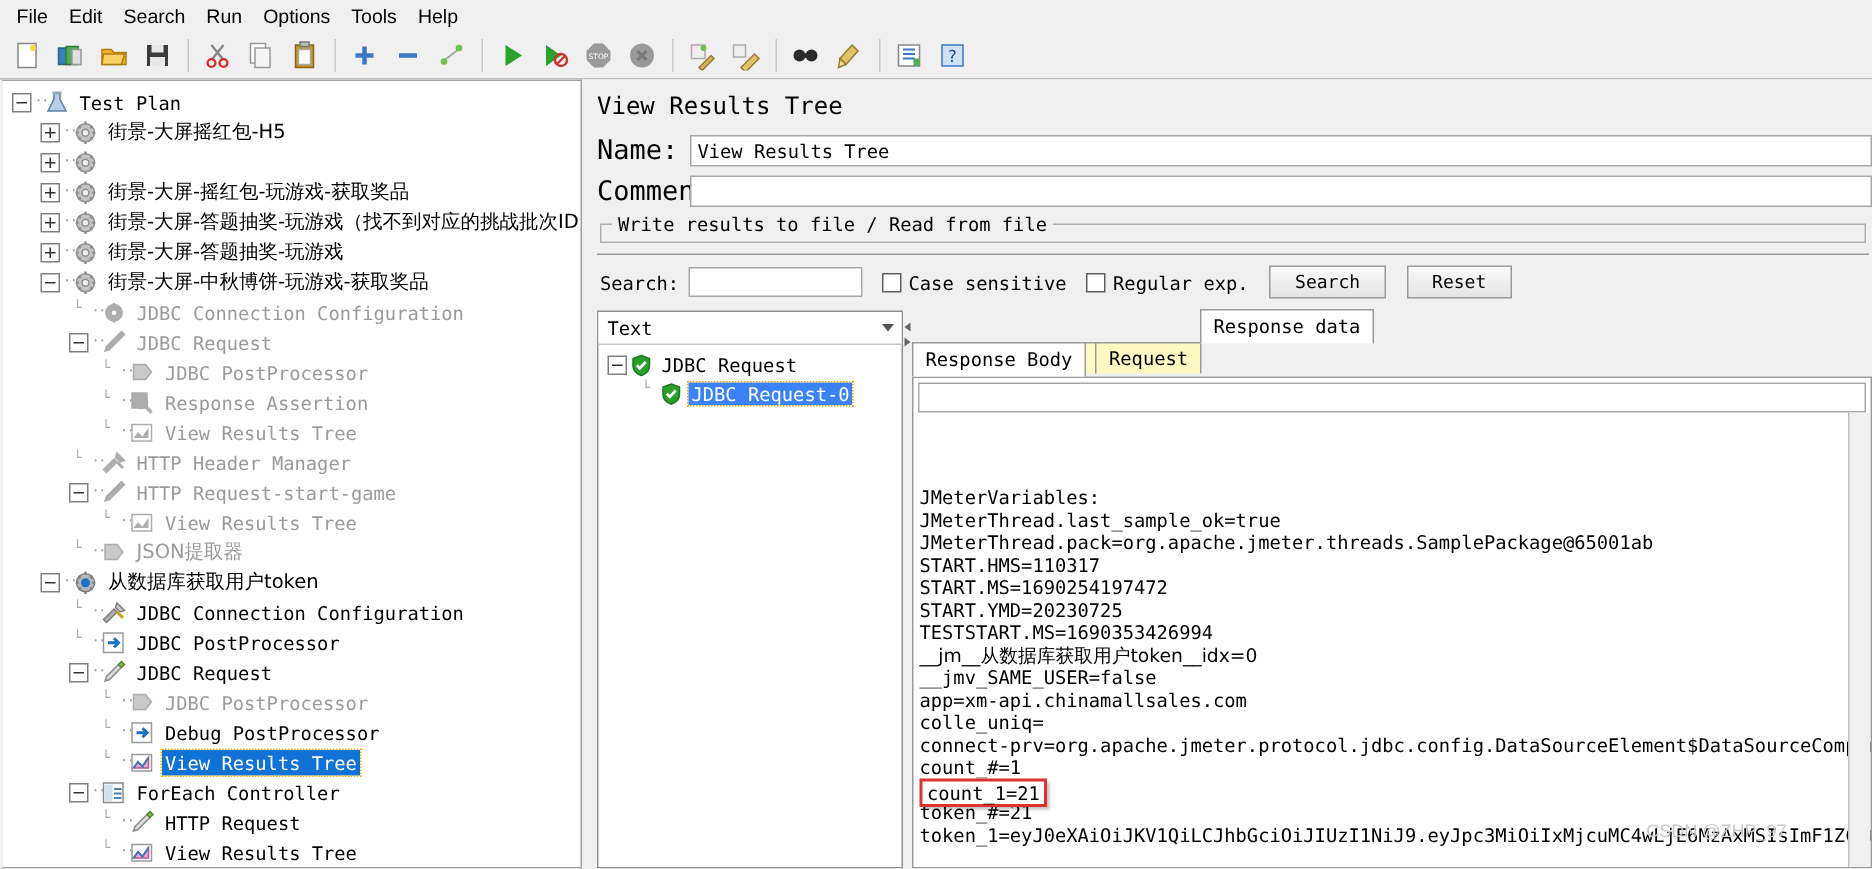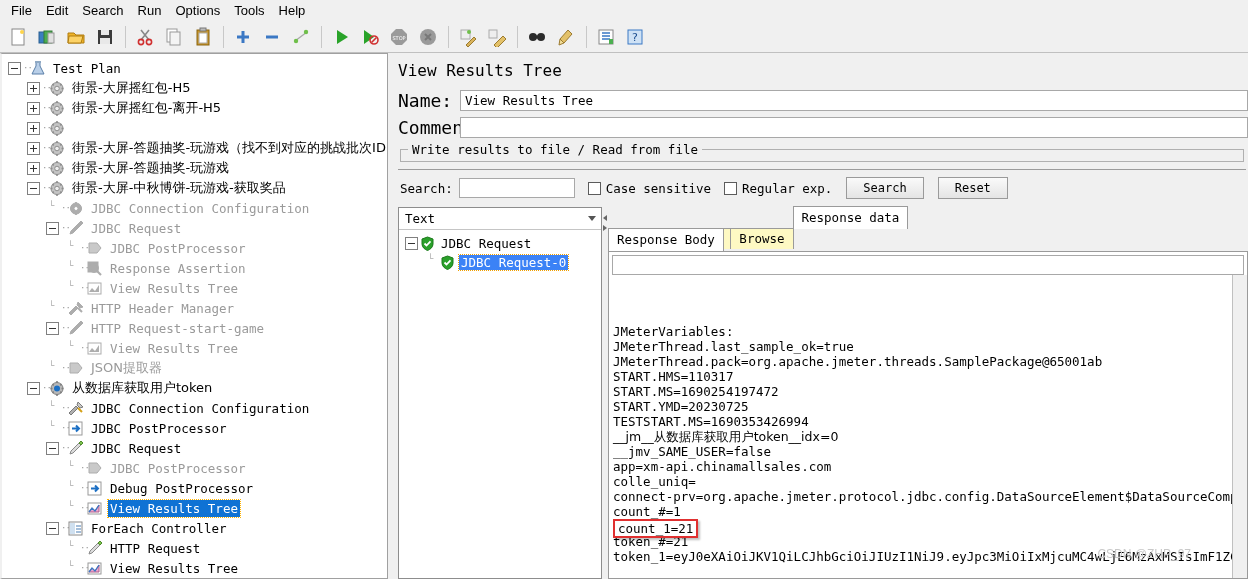--- a/index.html
+++ b/index.html
@@ -387,30 +387,30 @@
             <span class="tlabel cjk">街景-大屏摇红包-H5</span>
           </div>
           <div class="trow" style="padding-left: 25px;">
             <span class="thandle box plus"></span>
             <span class="tdots">··</span>
             <span class="ticon"><svg width="18" height="17" viewBox="0 0 18 17">
                 <circle cx="9" cy="8.5" r="6" fill="#c4c4c4" stroke="#8e8e8e"></circle>
                 <circle cx="9" cy="8.5" r="2.3" fill="#efefef" stroke="#8e8e8e"></circle>
                 <path d="M9 1v2M9 14v2M2.5 8.5h2M13.5 8.5h2M4.4 4l1.4 1.4M12.2 11.6l1.4 1.4M13.6 4l-1.4 1.4M4.4 13l1.4-1.4" stroke="#8e8e8e" stroke-width="1.6"></path>
               </svg></span>
-            <span class="tlabel cjk">街景-大屏摇红包-离开-H5</span>
           </div>
           <div class="trow" style="padding-left: 25px;">
             <span class="thandle box plus"></span>
             <span class="tdots">··</span>
             <span class="ticon"><svg width="18" height="17" viewBox="0 0 18 17">
                 <circle cx="9" cy="8.5" r="6" fill="#c4c4c4" stroke="#8e8e8e"></circle>
                 <circle cx="9" cy="8.5" r="2.3" fill="#efefef" stroke="#8e8e8e"></circle>
                 <path d="M9 1v2M9 14v2M2.5 8.5h2M13.5 8.5h2M4.4 4l1.4 1.4M12.2 11.6l1.4 1.4M13.6 4l-1.4 1.4M4.4 13l1.4-1.4" stroke="#8e8e8e" stroke-width="1.6"></path>
               </svg></span>
+            <span class="tlabel cjk">街景-大屏-摇红包-玩游戏-获取奖品</span>
           </div>
           <div class="trow" style="padding-left: 25px;">
             <span class="thandle box plus"></span>
             <span class="tdots">··</span>
             <span class="ticon"><svg width="18" height="17" viewBox="0 0 18 17">
                 <circle cx="9" cy="8.5" r="6" fill="#c4c4c4" stroke="#8e8e8e"></circle>
                 <circle cx="9" cy="8.5" r="2.3" fill="#efefef" stroke="#8e8e8e"></circle>
                 <path d="M9 1v2M9 14v2M2.5 8.5h2M13.5 8.5h2M4.4 4l1.4 1.4M12.2 11.6l1.4 1.4M13.6 4l-1.4 1.4M4.4 13l1.4-1.4" stroke="#8e8e8e" stroke-width="1.6"></path>
               </svg></span>
             <span class="tlabel cjk">街景-大屏-答题抽奖-玩游戏（找不到对应的挑战批次ID）</span>
@@ -704,21 +704,21 @@
                 <span class="rtlabel">JDBC Request-0</span>
               </div>
             </div>
         </div>
 
         <div class="vsplit"></div>
 
         <div class="respPane">
           <div class="tabs" id="resp-tabs">
               <div class="tab">Sampler result</div>
-              <div class="tab">Browse</div>
+              <div class="tab">Request</div>
               <div class="tab active">Response data</div>
             </div>
           <div class="tabs2" id="resp-subtabs">
               <div class="tab active">Response Body</div>
             </div>
           <div class="respbox">
             <input class="respfind" value="" style="">
             <div class="respbody" id="resp-body">
               <div class="scrollcol"></div>
             <div class="ln">JMeterVariables:</div><div class="ln">JMeterThread.last_sample_ok=true</div><div class="ln">JMeterThread.pack=org.apache.jmeter.threads.SamplePackage@65001ab</div><div class="ln">START.HMS=110317</div><div class="ln">START.MS=1690254197472</div><div class="ln">START.YMD=20230725</div><div class="ln">TESTSTART.MS=1690353426994</div><div class="ln cjk">__jm__从数据库获取用户token__idx=0</div><div class="ln">__jmv_SAME_USER=false</div><div class="ln">app=xm-api.chinamallsales.com</div><div class="ln">colle_uniq=</div><div class="ln">connect-prv=org.apache.jmeter.protocol.jdbc.config.DataSourceElement$DataSourceComponentImpl@2865fdd3</div><div class="ln">count_#=1</div><div class="ln"><span class="hl">count_1=21</span></div><div class="ln">token_#=21</div><div class="ln">token_1=eyJ0eXAiOiJKV1QiLCJhbGciOiJIUzI1NiJ9.eyJpc3MiOiIxMjcuMC4wLjE6MzAxMSIsImF1ZCI6IjE3Mi4xMS4xLjEiLCJpYXQiOjE2OTkyMDc4NzQsImp0aSI6InNiaWQiOjg1NSwidHlwZSI6InJvdXRpbmUifX0.9bm7irIsOF6SSeL20S3UGJ3W6G6qikH1KM</div><div class="watermark">CSDN @ZHP_97</div></div>

